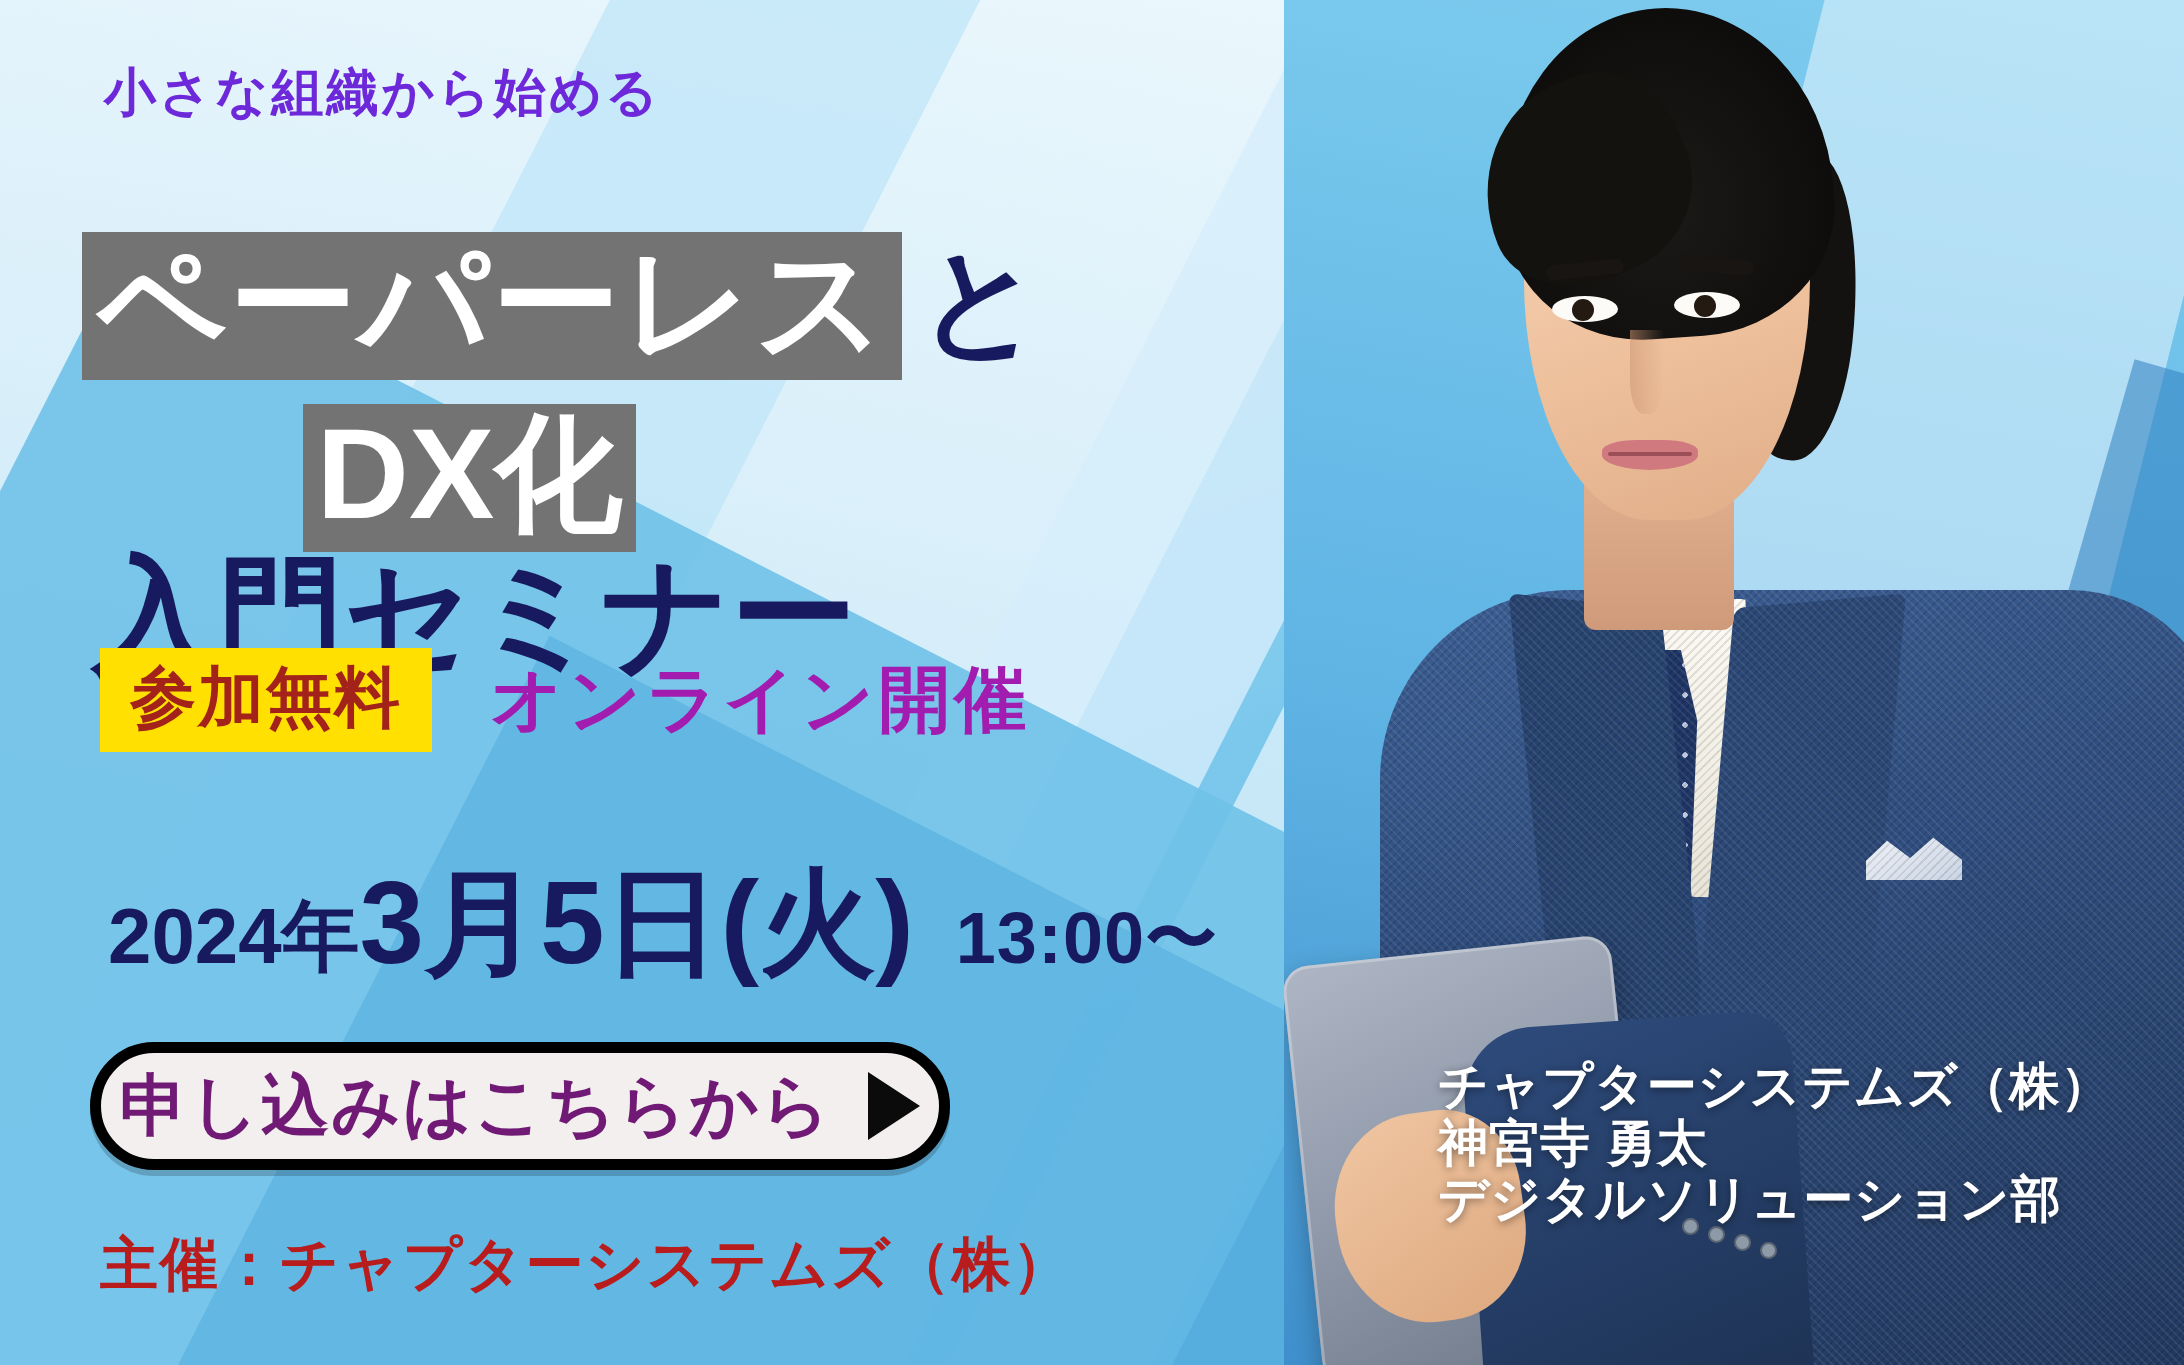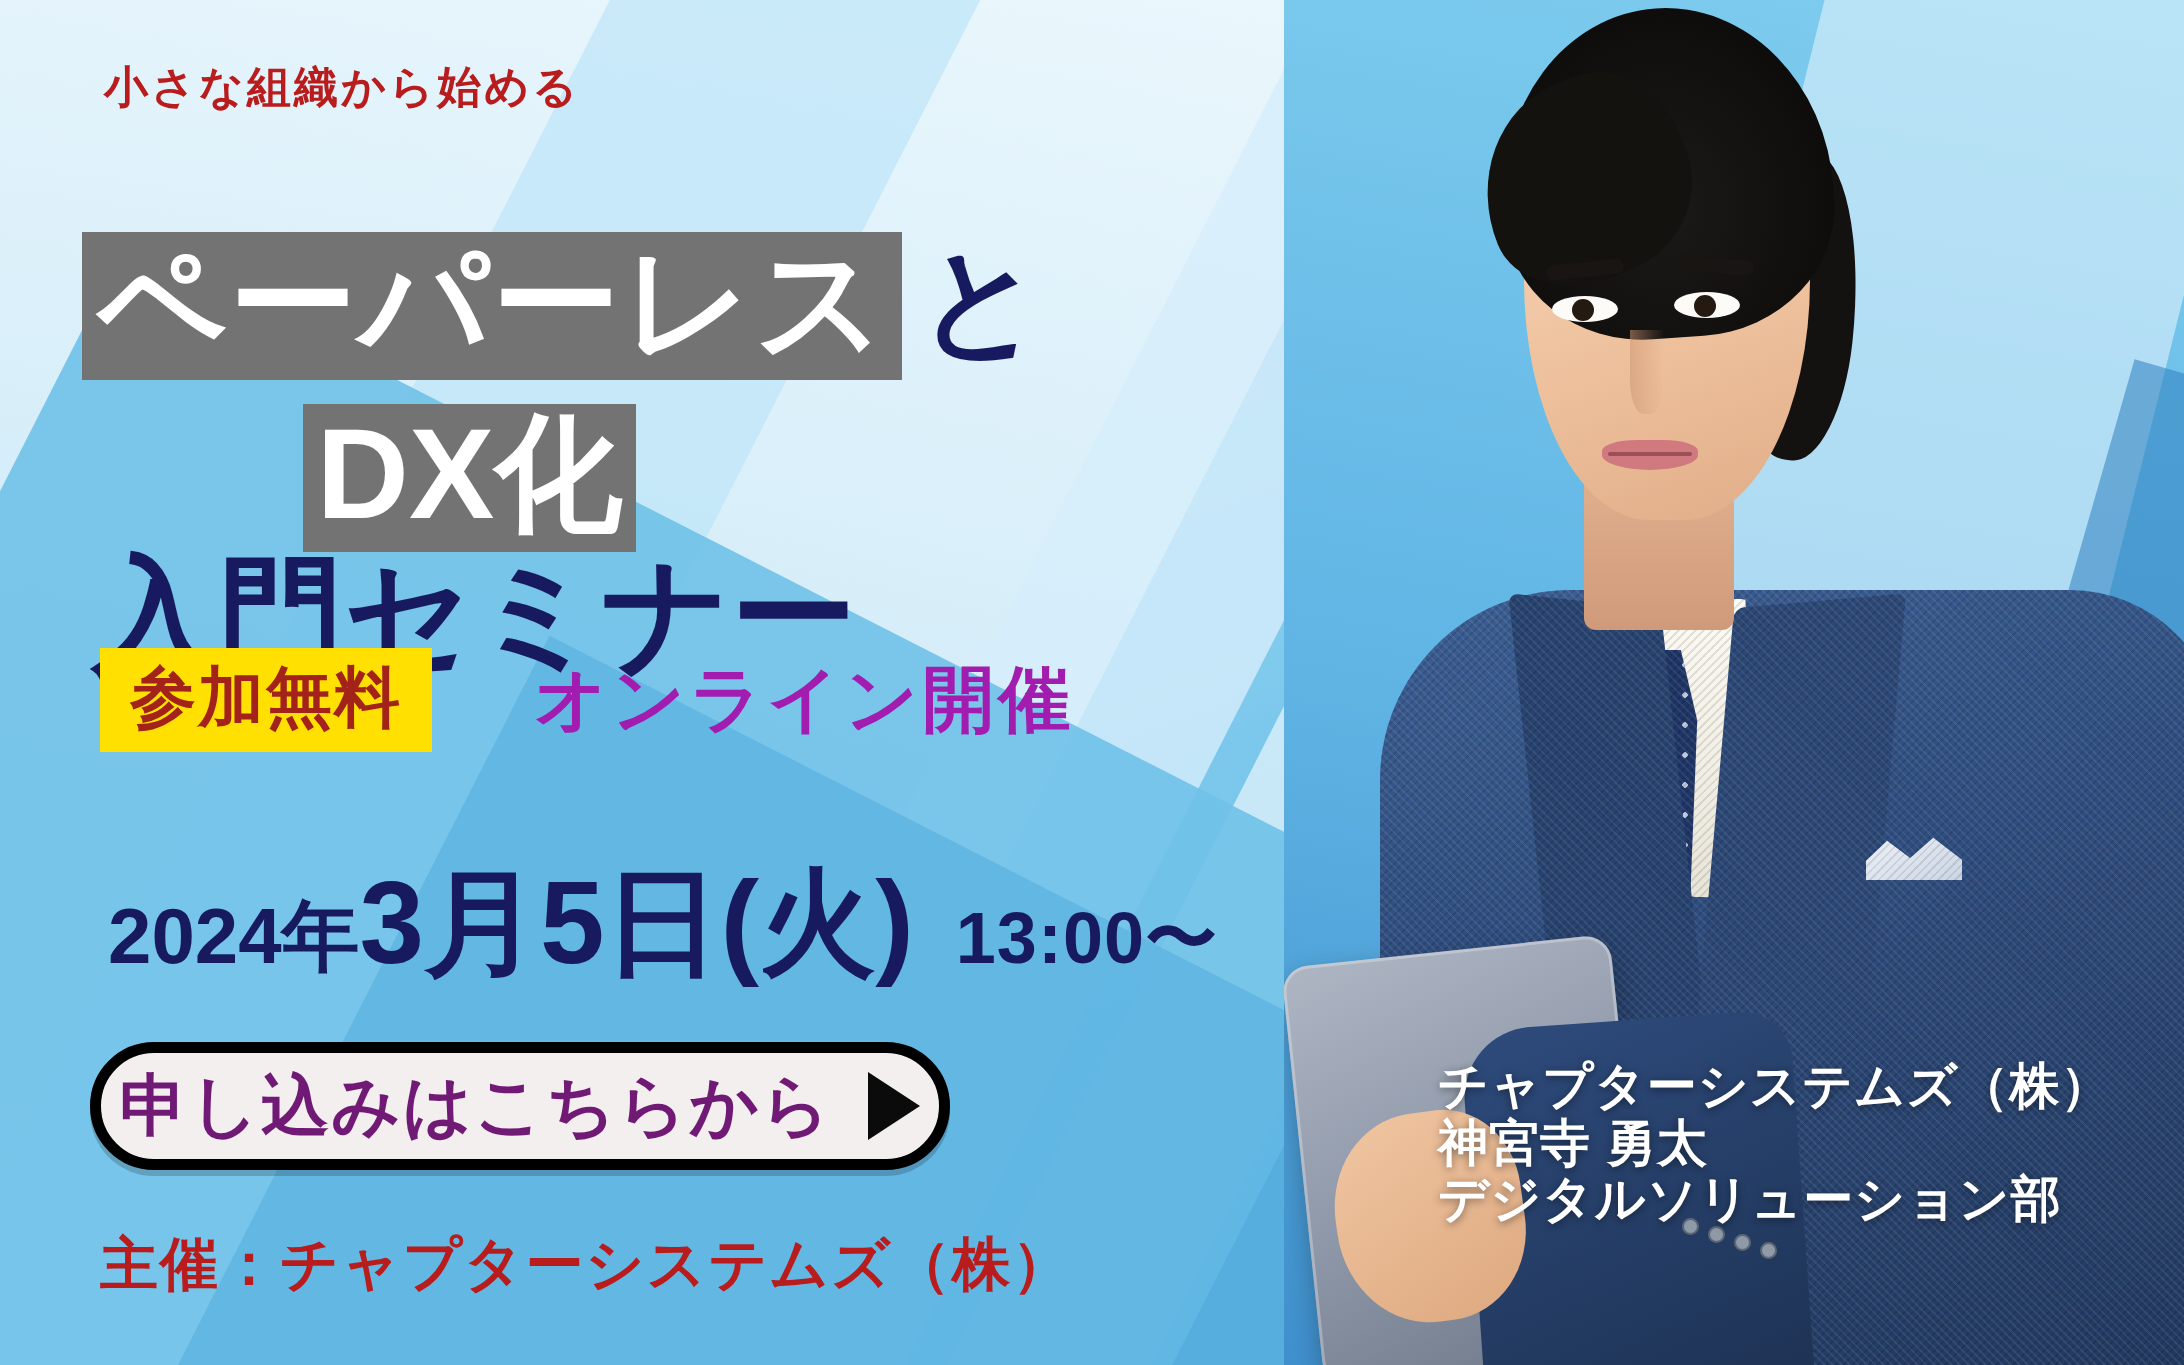--- a/index.html
+++ b/index.html
@@ -204,21 +204,21 @@
   .cuff-btn{
     position:absolute;width:17px;height:17px;border-radius:50%;
     background:#8f9aa8;border:2px solid #5c6674;
   }
 
   
   .content{position:absolute;left:0;top:0;width:1460px;height:1365px;}
 
   .kicker{
     position:absolute;left:104px;top:58px;
-    font-size:44px;font-weight:bold;color:#b91c1c;
+    font-size:52px;font-weight:bold;color:#6d28d9;
     letter-spacing:3px;
   }
 
   .title-row{position:absolute;display:flex;align-items:center;}
   .title-row.one{left:82px;top:232px;}
   .title-row.two{left:82px;top:404px;flex-direction:column;}
 
   .hl{
     background:#737373;color:#ffffff;
     font-weight:bold;
@@ -229,21 +229,21 @@
   .title-row.one .hl{font-size:128px;letter-spacing:2px;}
   .title-row.two .hl{font-size:128px;letter-spacing:0px;}
 
   .plain{
     color:#171a5e;font-weight:bold;line-height:1;
     display:inline-block;padding-bottom:10px;
   }
   .title-row.one .plain{font-size:122px;margin-left:16px;}
   .title-row.two .plain{font-size:126px;margin-left:10px;}
 
-  .mid-row{position:absolute;left:100px;top:648px;display:flex;align-items:center;gap:44px;}
+  .mid-row{position:absolute;left:100px;top:648px;display:flex;align-items:center;}
   .badge-free{
     background:#ffe000;color:#a3231b;
     font-size:66px;font-weight:bold;
     padding:16px 30px 22px 30px;line-height:1;
     letter-spacing:2px;
   }
   .online{
     color:#a21caf;font-size:72px;font-weight:bold;
     margin-left:58px;letter-spacing:4px;
   }

